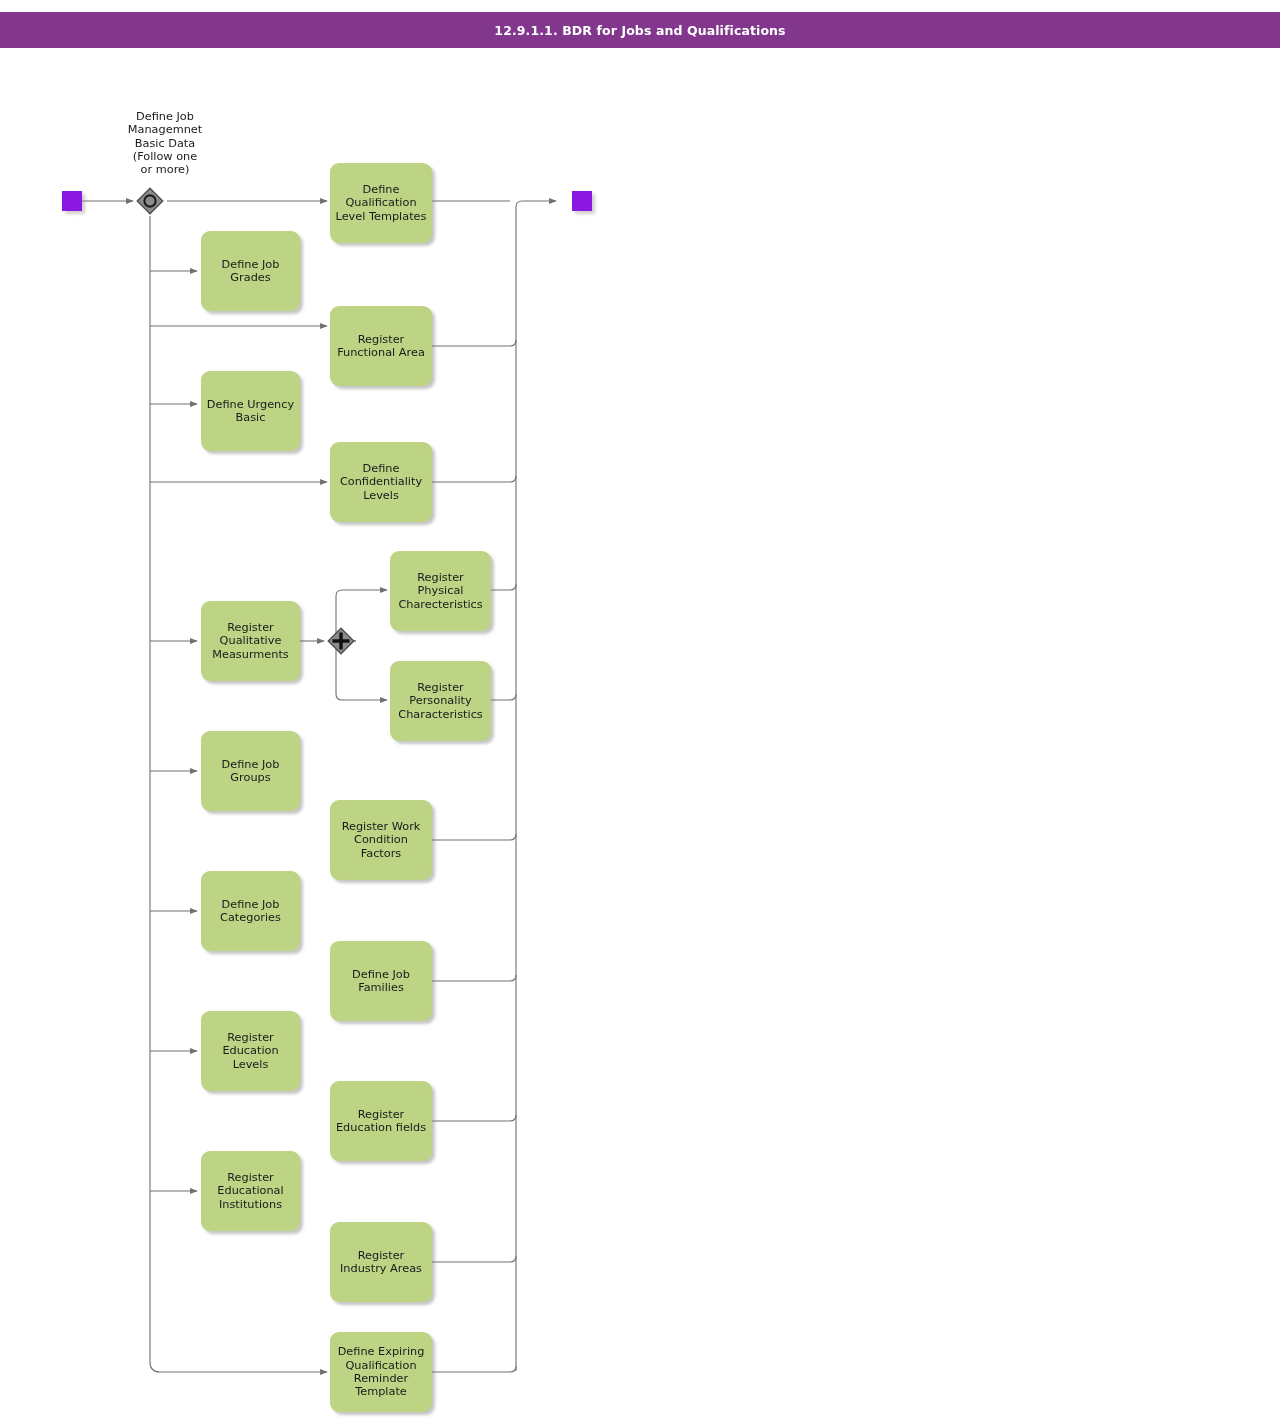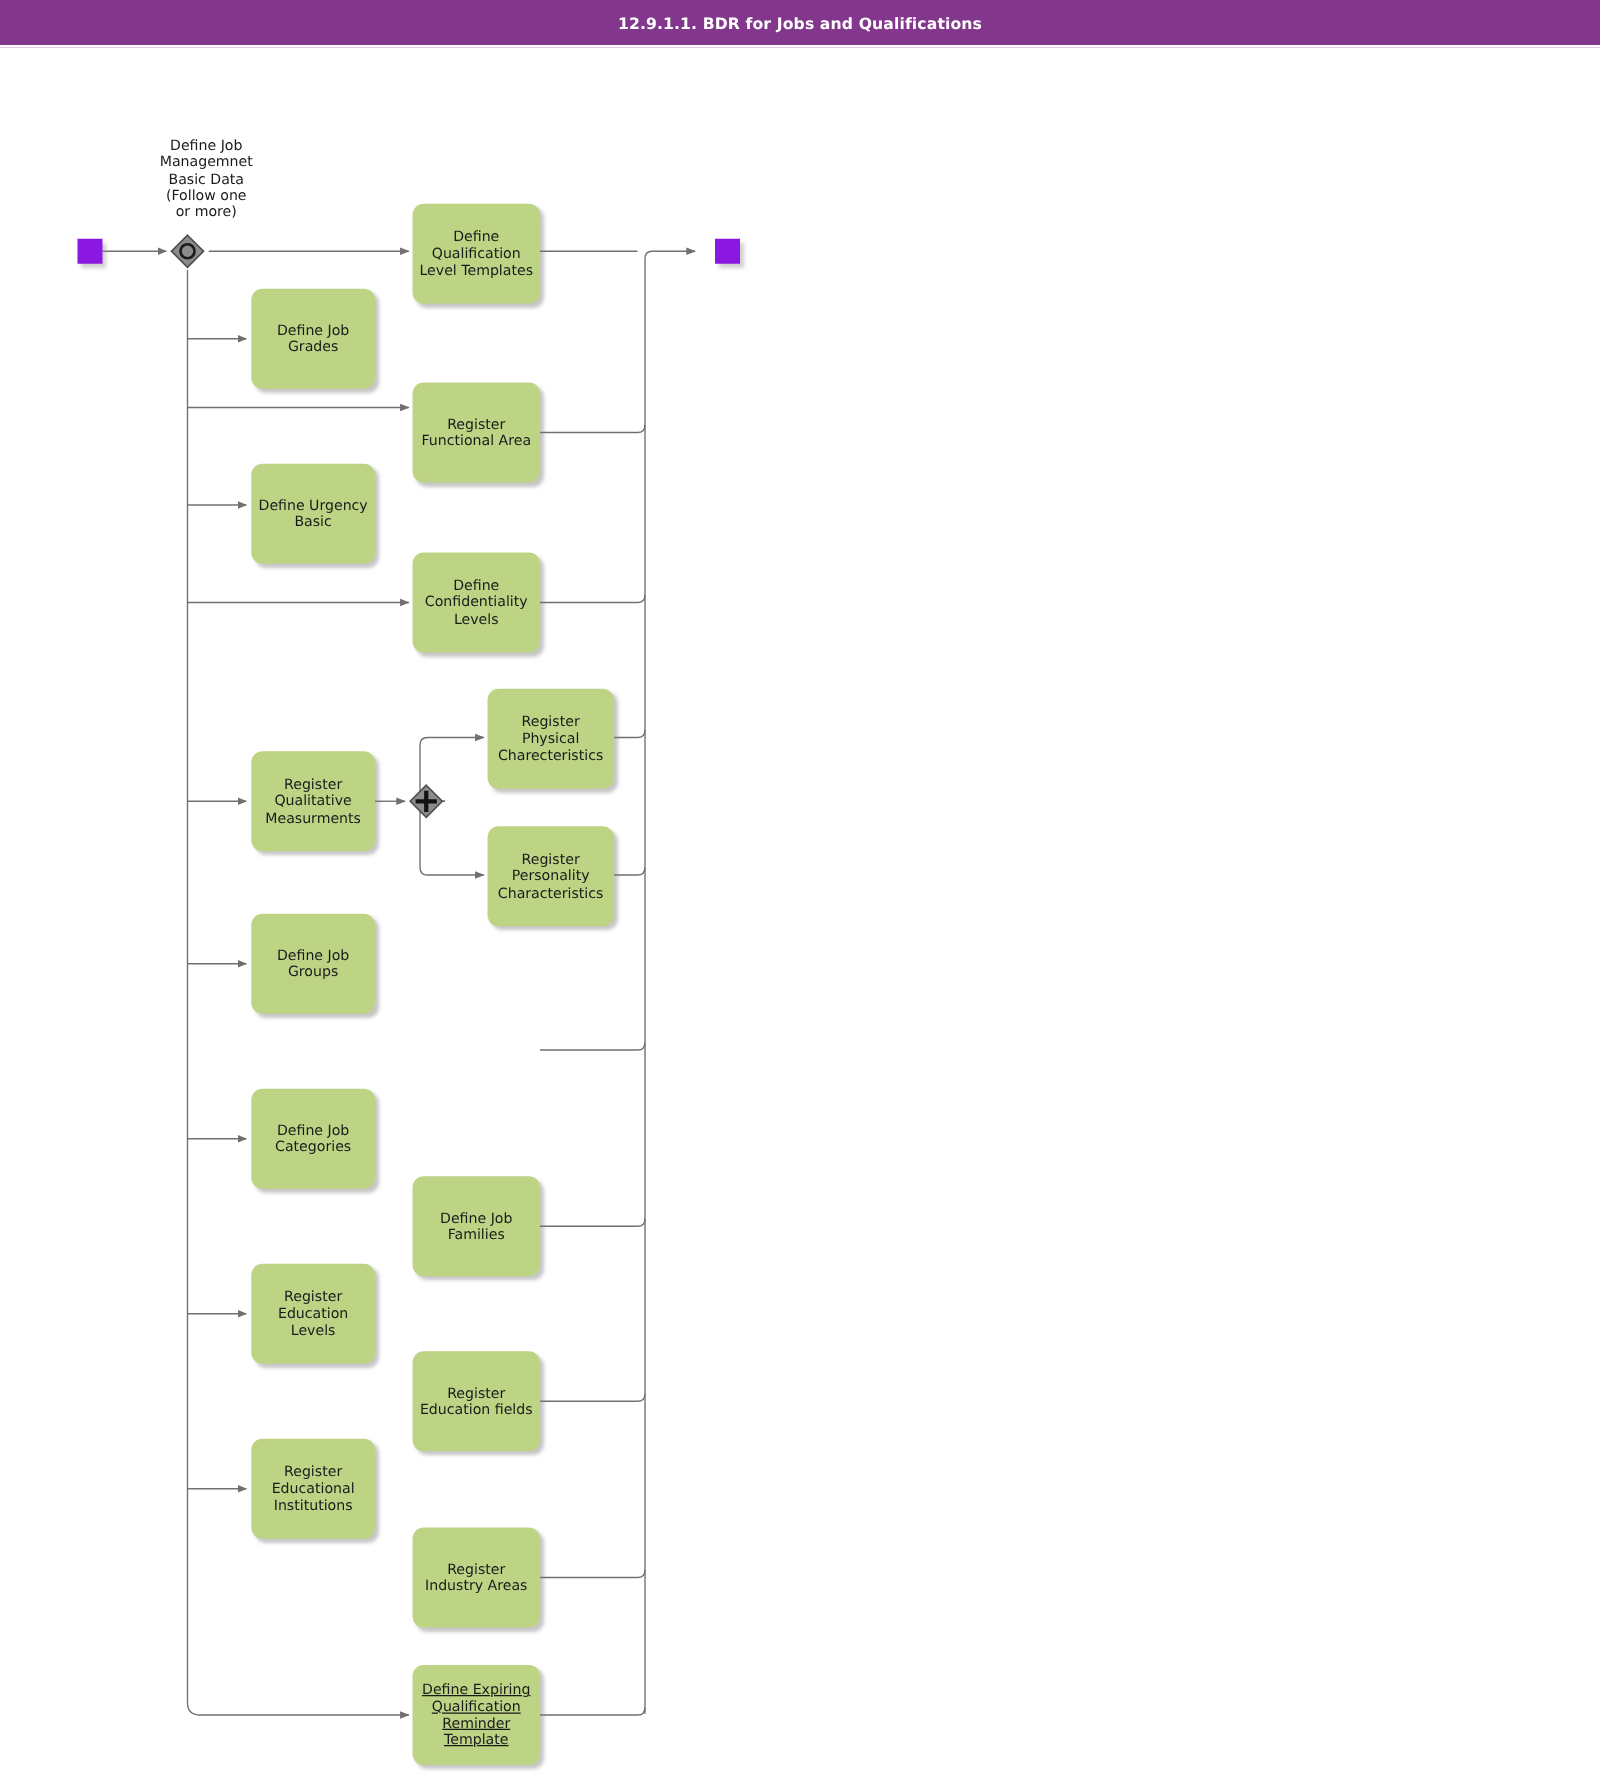--- a/index.html
+++ b/index.html
@@ -17,21 +17,21 @@
   #canvas {
     position: relative;
     width: 1280px;
     height: 1420px;
     background: #ffffff;
   }
   
   .titlebar {
     position: absolute;
     left: 0;
-    top: 0;
+    top: 12px;
     width: 1280px;
     height: 38px;
     background: #82378c;
     border-bottom: 2px solid #ffffff;
     box-sizing: border-box;
     display: flex;
     align-items: center;
     justify-content: center;
   }
   .titlebar .title-text {
@@ -213,20 +213,25 @@
     <span>Register
 Personality
 Characteristics</span>
   </div>
 
   <div class="task" style="left:201px; top:731px; width:99px; height:80px;">
     <span>Define Job
 Groups</span>
   </div>
 
+  <div class="task" style="left:330px; top:800px; width:102px; height:80px;">
+    <span>Register Work
+Condition
+Factors</span>
+  </div>
 
   <div class="task" style="left:201px; top:871px; width:99px; height:80px;">
     <span>Define Job
 Categories</span>
   </div>
 
   <div class="task" style="left:330px; top:941px; width:102px; height:80px;">
     <span>Define Job
 Families</span>
   </div>
@@ -245,20 +250,20 @@
     <span>Register
 Educational
 Institutions</span>
   </div>
 
   <div class="task" style="left:330px; top:1222px; width:102px; height:80px;">
     <span>Register
 Industry Areas</span>
   </div>
 
-  <div class="task" style="left:330px; top:1332px; width:102px; height:80px;text-decoration:underline;">
+  <div class="task" style="left:330px; top:1332px; width:102px; height:80px;">
     <span>Define Expiring
 Qualification
 Reminder
 Template</span>
   </div>
 
 </div>
 
 </body></html>

